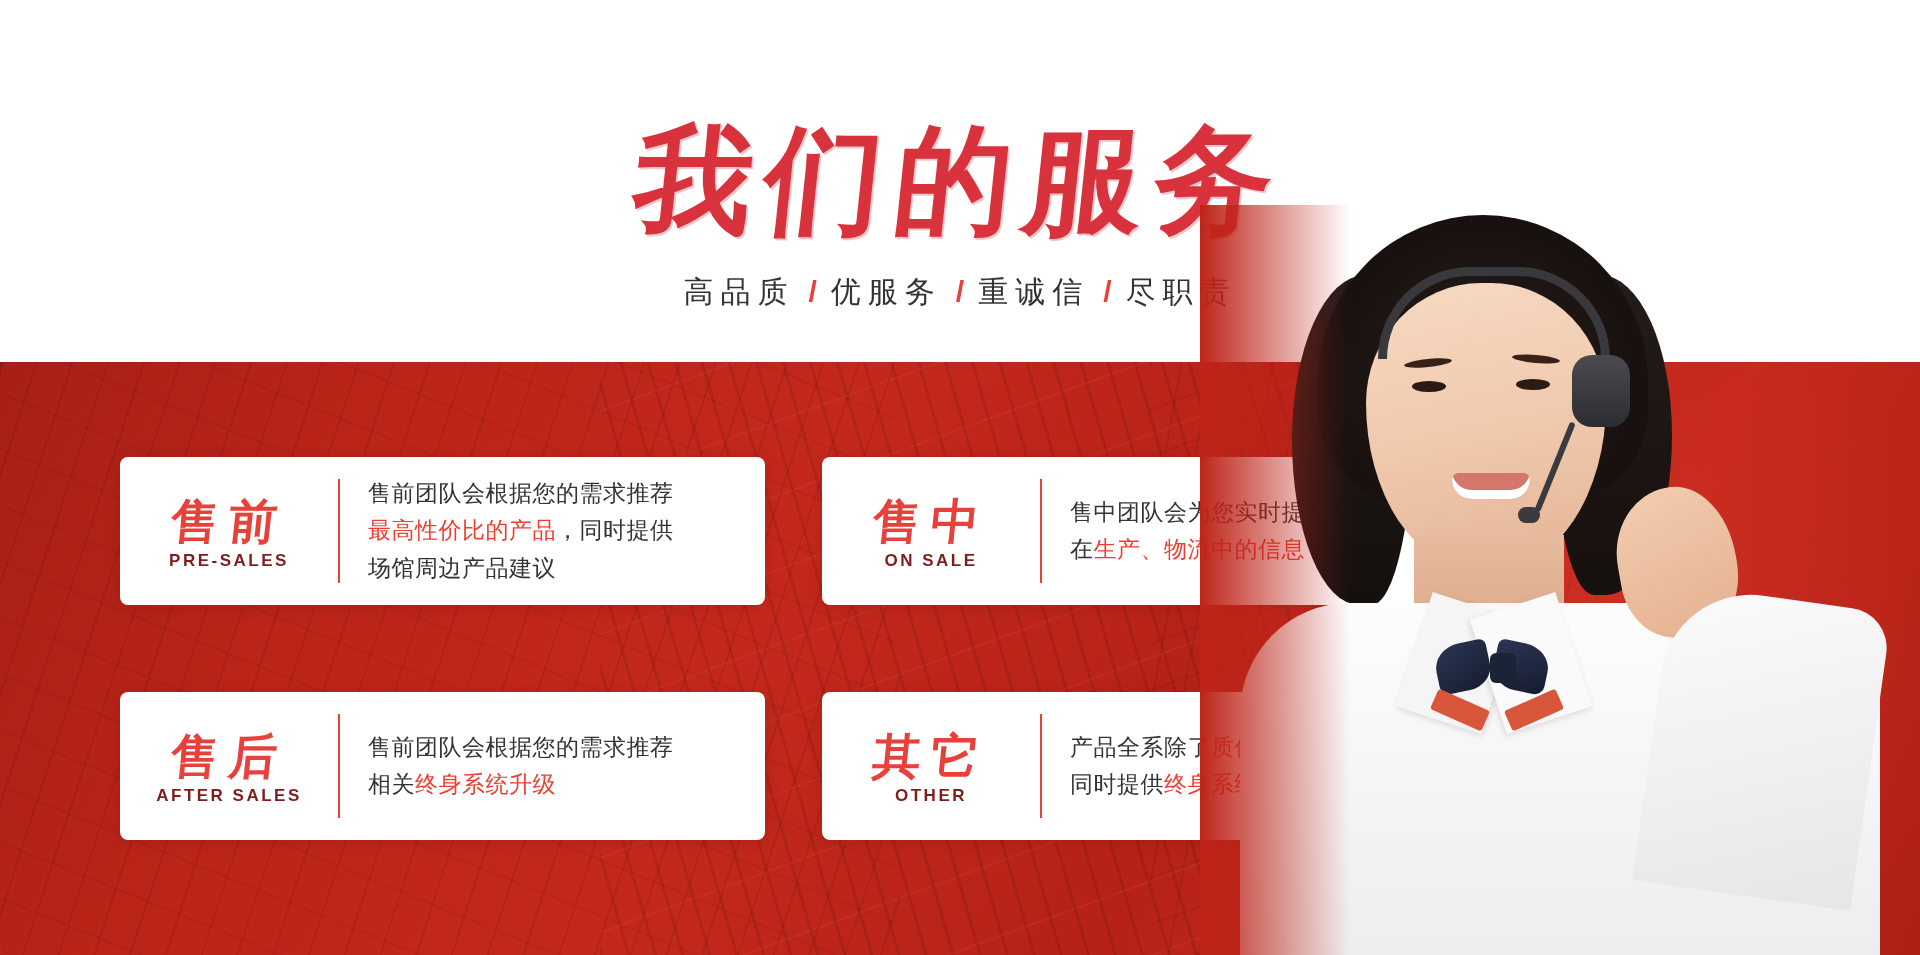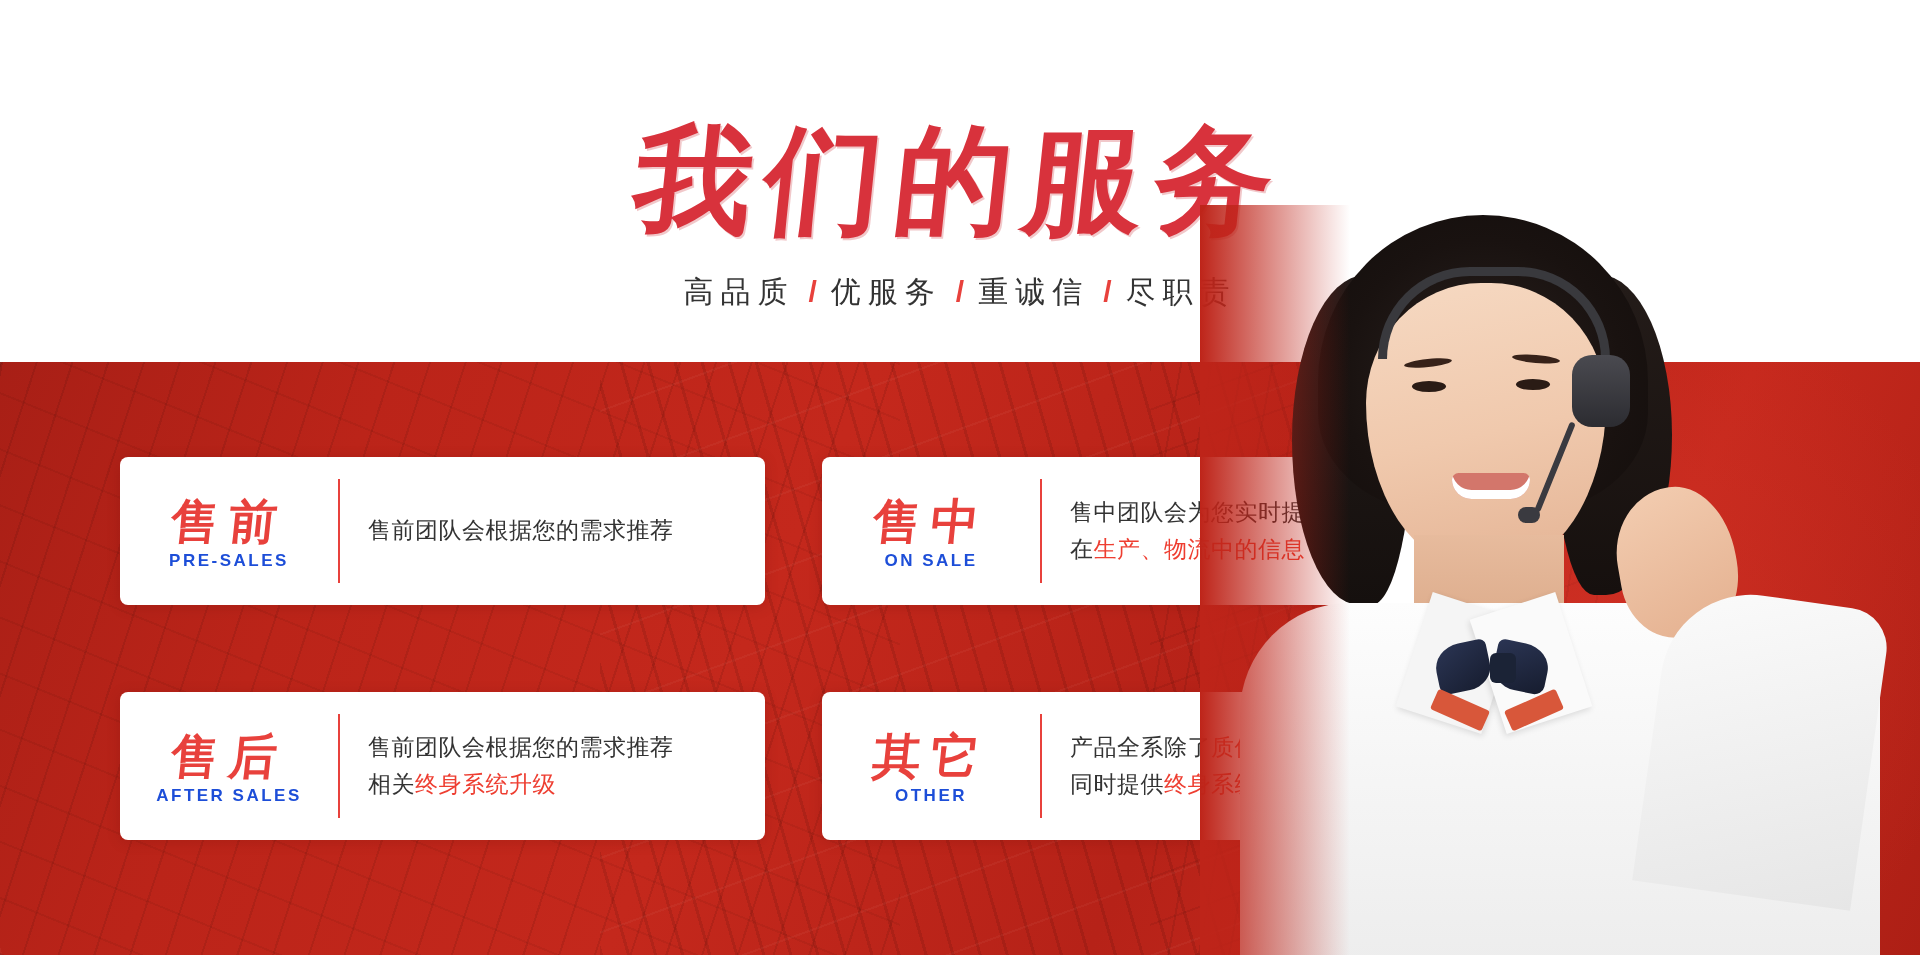--- a/index.html
+++ b/index.html
@@ -99,21 +99,21 @@
     padding-top:4px;
   }
   .badge-cn {
     font-family:"DejaVu Serif","Liberation Serif",serif;
     font-size:48px; font-weight:700; color:#e8413c;
     letter-spacing:10px; line-height:1.1;
     transform:skewX(-6deg);
     margin-bottom:4px; white-space:nowrap;
   }
   .badge-en {
-    font-size:17px; font-weight:700; color:#1d4ed8;
+    font-size:17px; font-weight:700; color:#7f1d1d;
     letter-spacing:2.5px; white-space:nowrap;
   }
   .divider {
     width:2px; height:104px; background:#e8413c; flex:0 0 2px;
   }
   .card-right {
     flex:1 1 auto; padding:0 18px 0 28px;
     font-size:23px; line-height:1.62; color:#333333;
     letter-spacing:.5px;
   }
@@ -250,20 +250,22 @@
 
     <div class="cards">
       <div class="card c1">
         <div class="card-left">
           <div class="badge-cn">售前</div>
           <div class="badge-en">PRE-SALES</div>
         </div>
         <div class="divider"></div>
         <div class="card-right">
             <p><span>售前团队会根据您的需求推荐</span></p>
+            <p><span class="hl">最高性价比的产品</span><span>，同时提供</span></p>
+            <p><span>场馆周边产品建议</span></p>
           </div>
       </div>
 
       <div class="card c2">
         <div class="card-left">
           <div class="badge-cn">售中</div>
           <div class="badge-en">ON SALE</div>
         </div>
         <div class="divider"></div>
         <div class="card-right">

